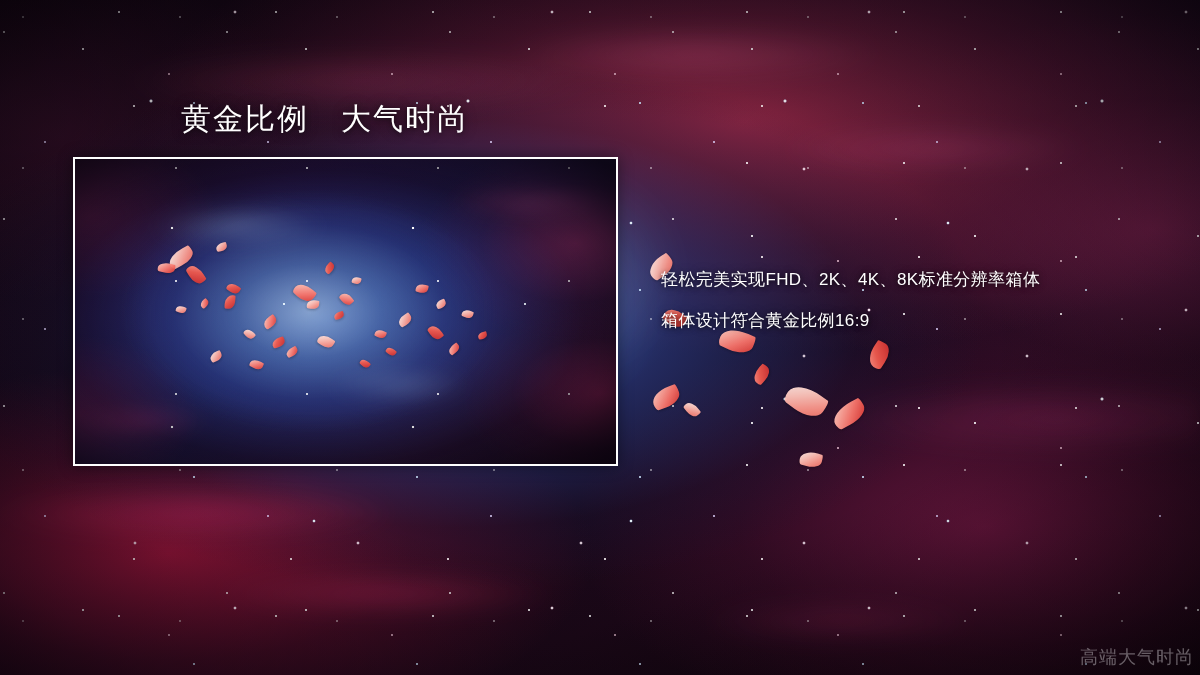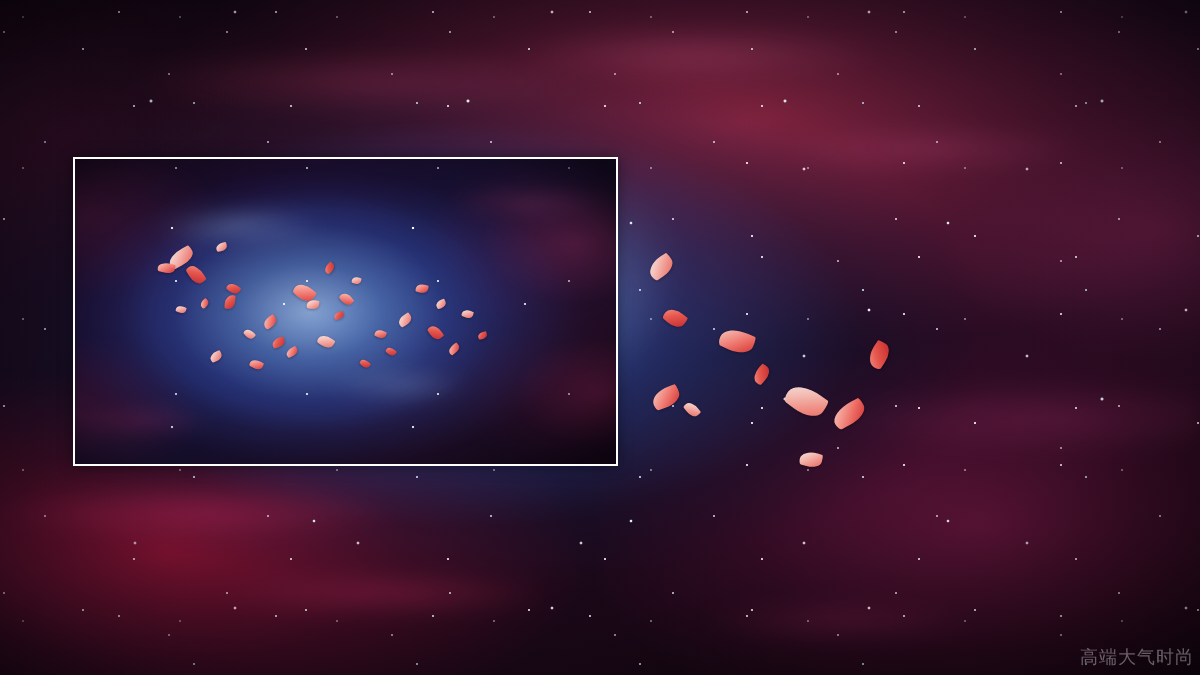--- a/index.html
+++ b/index.html
@@ -249,20 +249,21 @@
 
   <div class="bg-layer bg-base"></div>
   <div class="bg-layer bg-wisps"></div>
   <div class="bg-layer bg-core"></div>
   <div class="bg-layer bg-stars"></div>
   <div class="bg-layer bg-stars2"></div>
   <div class="bg-layer bg-stars3"></div>
   <div class="bg-layer bg-grain"></div>
   <div class="bg-layer bg-vignette"></div>
 
+  <div class="title">黄金比例　大气时尚</div>
 
   <div class="photo-frame">
     <div class="photo-inner">
       <div class="photo-neb"></div>
       <div class="photo-wisp"></div>
       <div class="photo-stars"></div>
       <div class="photo-stars2"></div>
       <div class="photo-vig"></div>
     </div>
   </div>
@@ -307,17 +308,19 @@
       <div class="petal long pale" style="left: 684px; top: 404px; width: 16px; height: 11px; transform: rotate(52deg);"></div>
       <div class="petal long" style="left: 720px; top: 330px; width: 34px; height: 22px; transform: rotate(24deg);"></div>
       <div class="petal long deep" style="left: 752px; top: 368px; width: 19px; height: 13px; transform: rotate(-48deg);"></div>
       <div class="petal long pale" style="left: 786px; top: 388px; width: 40px; height: 26px; transform: rotate(36deg);"></div>
       <div class="petal long" style="left: 832px; top: 404px; width: 34px; height: 20px; transform: rotate(-28deg);"></div>
       <div class="petal long pale" style="left: 800px; top: 452px; width: 22px; height: 15px; transform: rotate(16deg);"></div>
       <div class="petal long deep" style="left: 866px; top: 346px; width: 26px; height: 18px; transform: rotate(-56deg);"></div>
     </div>
 
   <div class="body-text">
+    <div class="body-line">轻松完美实现FHD、2K、4K、8K标准分辨率箱体</div>
+    <div class="body-line">箱体设计符合黄金比例16:9</div>
   </div>
 
   <div class="watermark">高端大气时尚</div>
 
 </div>
 
 </body></html>

